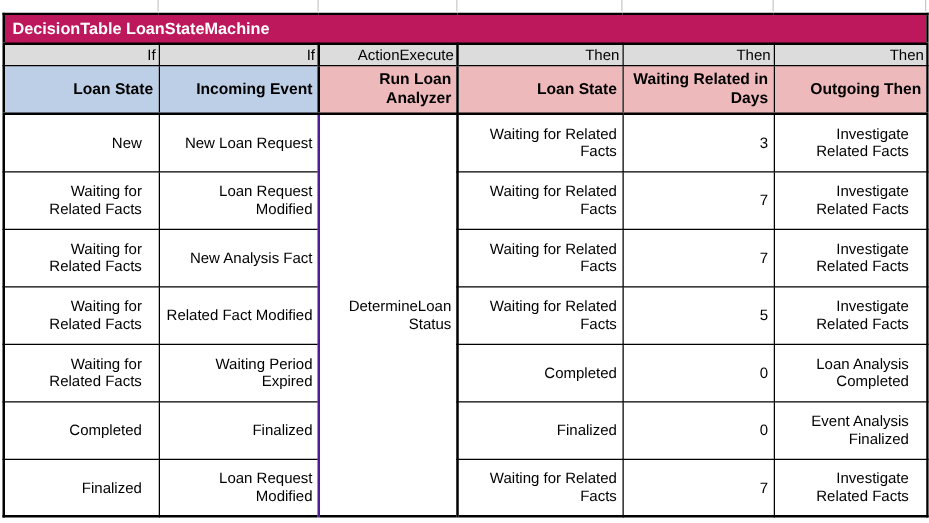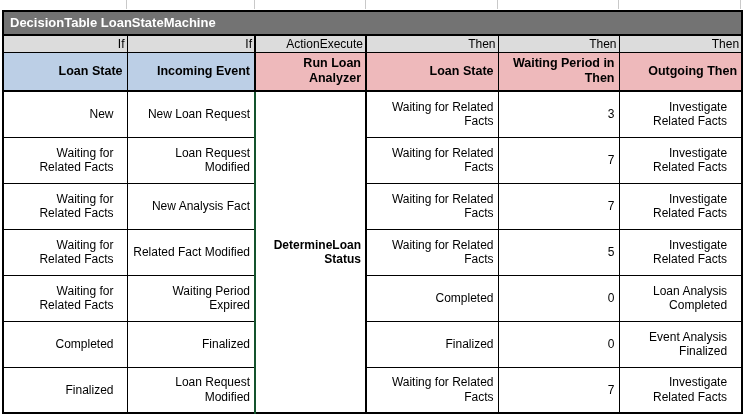--- a/index.html
+++ b/index.html
@@ -24,21 +24,21 @@
   td, th {
     border: 1px solid #000;
     text-align: right;
     vertical-align: middle;
     padding: 1px 4px;
     font-size: 12px;
     line-height: 1.2;
     overflow: hidden;
   }
   .title-row th {
-    background: #737373;
+    background: #be185d;
     color: #ffffff;
     text-align: left;
     font-size: 13px;
     font-weight: bold;
     height: 24px;
     padding: 2px 6px;
     border-bottom: 2px solid #000;
   }
   .type-row td {
     background: #dcdcdc;
@@ -51,25 +51,24 @@
     font-size: 12.5px;
     font-weight: bold;
     border-bottom: 2px solid #000;
   }
   .if-col   { background: #bccfe6; }
   .then-col { background: #eeb9bb; }
   .body-row td { height: 46px; background: #ffffff; }
   .col1pad { padding: 1px 13px; }
   .col6pad { padding: 1px 14px; margin-top: 28px; }
   .action-cell {
-    border-left: 2px solid #14532d;
+    border-left: 2px solid #4c1d95;
     border-right: 2px solid #000;
     white-space: pre-line;
     background: #ffffff;
-    font-weight: bold;
   }
   .sec-border { border-left: 2px solid #000; border-right: 2px solid #000; }
 </style>
 </head>
 <body>
 
 <div class="top-strip">
   <div class="tick" style="left:126px"></div>
   <div class="tick" style="left:254px"></div>
   <div class="tick" style="left:365px"></div>
@@ -97,21 +96,21 @@
       <td class="sec-border">ActionExecute</td>
       <td>Then</td>
       <td>Then</td>
       <td>Then</td>
     </tr>
     <tr class="head-row">
       <th class="if-col">Loan State</th>
       <th class="if-col">Incoming Event</th>
       <th class="then-col sec-border">Run Loan Analyzer</th>
       <th class="then-col">Loan State</th>
-      <th class="then-col">Waiting Period in Then</th>
+      <th class="then-col">Waiting Related in Days</th>
       <th class="then-col">Outgoing Then</th>
     </tr>
   </thead>
   <tbody>
     <tr class="body-row">
       <td class="col1pad">New</td>
       <td>New Loan Request</td>
       <td class="action-cell" rowspan="7">DetermineLoan
 Status</td>
       <td>Waiting for Related Facts</td>

